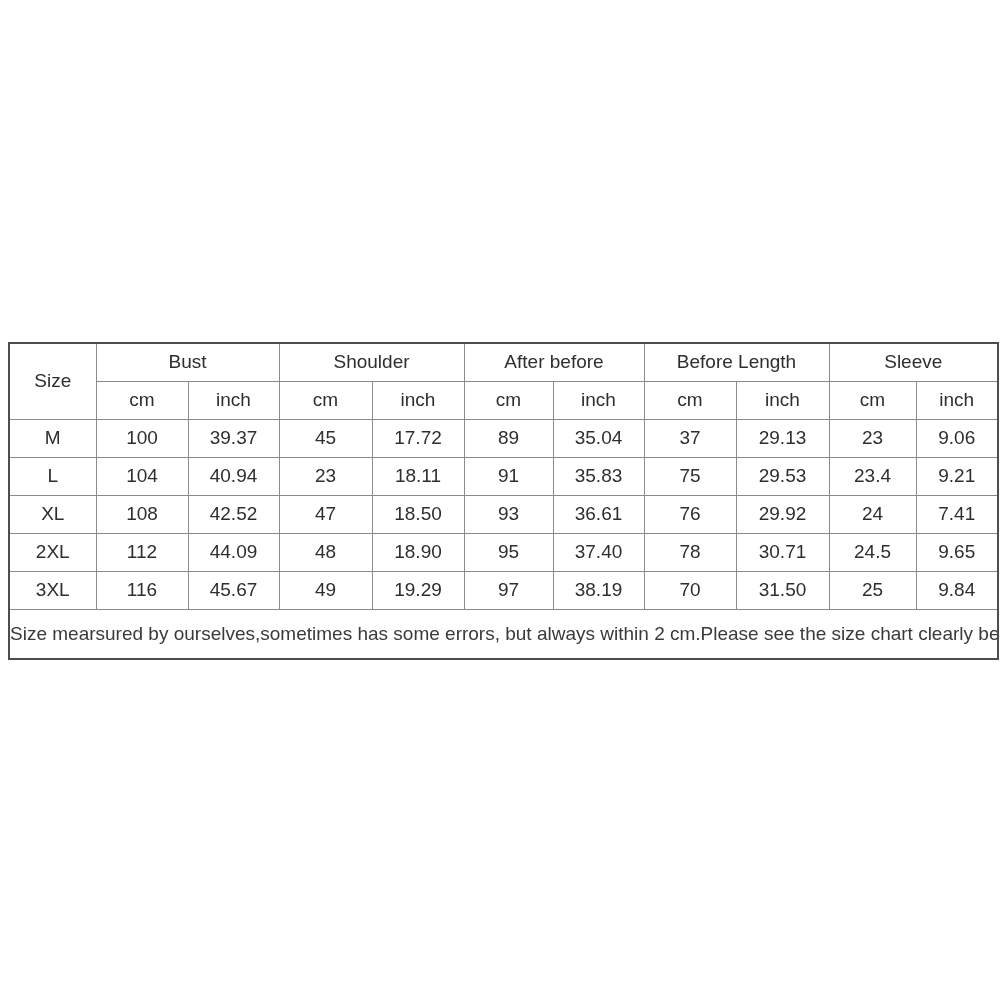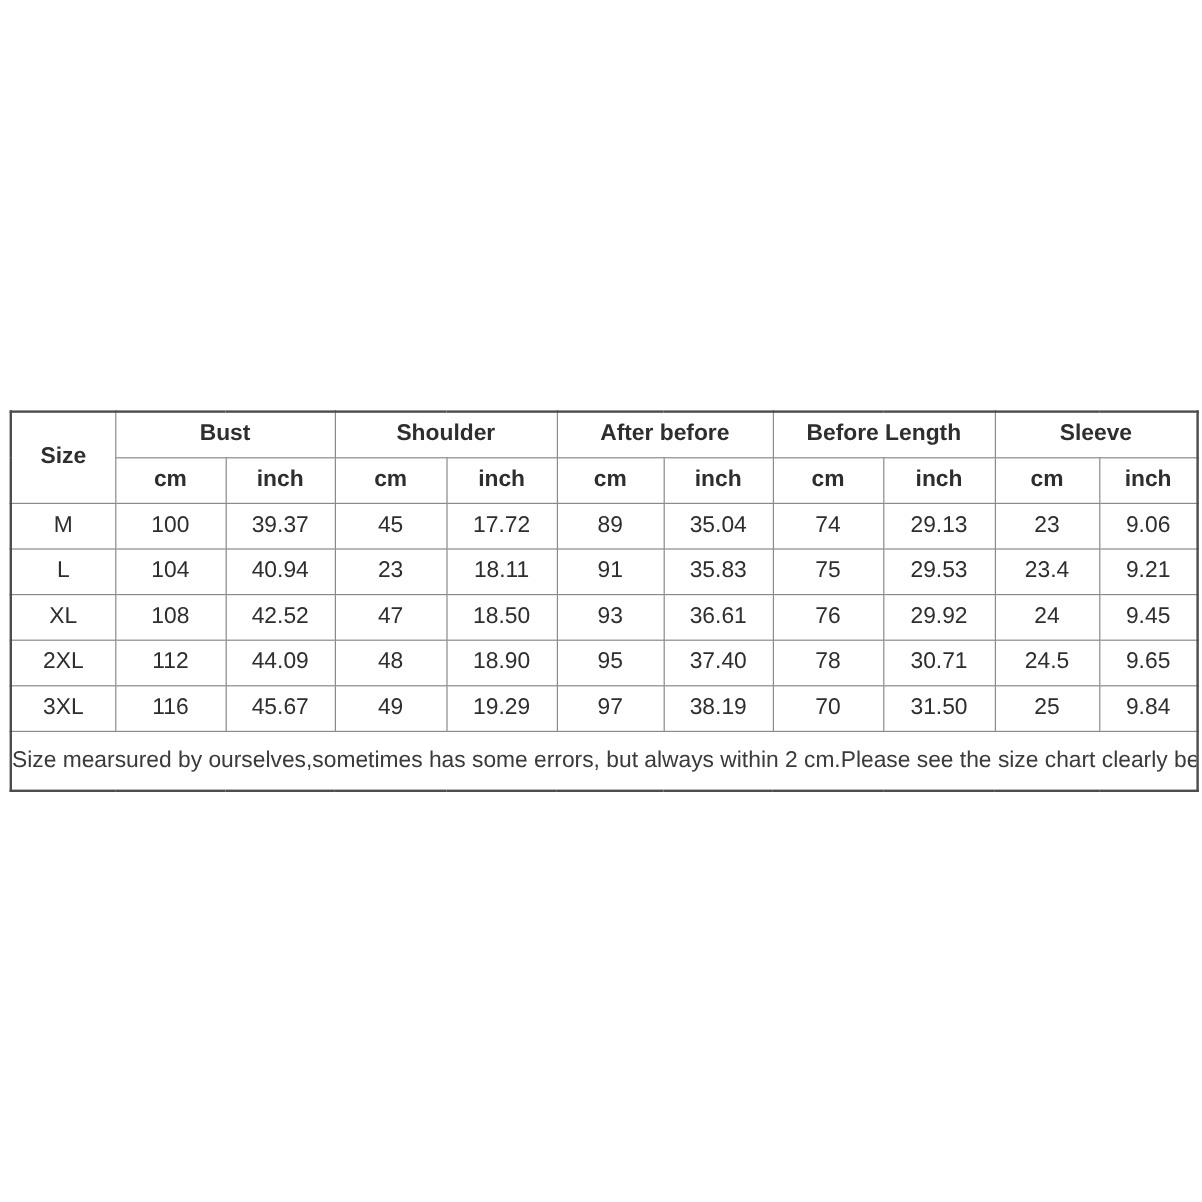--- a/index.html
+++ b/index.html
@@ -31,21 +31,21 @@
     text-align: center;
     vertical-align: middle;
     font-weight: normal;
     padding: 0;
     overflow: hidden;
     white-space: nowrap;
   }
   table.size-chart {
     border: 2px solid #4d4d4d;
   }
-  tr.group-row td, tr.unit-row td { height: 38px; font-weight: bold; }
+  tr.group-row td, tr.unit-row td { height: 38px; }
   tr.data-row td { height: 38px; }
   td.note-cell {
     height: 50px;
     white-space: normal;
     line-height: 24px;
     font-size: 19px;
     color: #3a3a3a;
     padding: 0 2px;
   }
 </style>
@@ -92,21 +92,21 @@
     </tr>
 
     <tr class="data-row">
       <td>M</td>
       <td>100</td>
       <td>39.37</td>
       <td>45</td>
       <td>17.72</td>
       <td>89</td>
       <td>35.04</td>
-      <td>74</td>
+      <td>37</td>
       <td>29.13</td>
       <td>23</td>
       <td>9.06</td>
     </tr>
 
     <tr class="data-row">
       <td>L</td>
       <td>104</td>
       <td>40.94</td>
       <td>23</td>
@@ -123,21 +123,21 @@
       <td>XL</td>
       <td>108</td>
       <td>42.52</td>
       <td>47</td>
       <td>18.50</td>
       <td>93</td>
       <td>36.61</td>
       <td>76</td>
       <td>29.92</td>
       <td>24</td>
-      <td>9.45</td>
+      <td>7.41</td>
     </tr>
 
     <tr class="data-row">
       <td>2XL</td>
       <td>112</td>
       <td>44.09</td>
       <td>48</td>
       <td>18.90</td>
       <td>95</td>
       <td>37.40</td>

